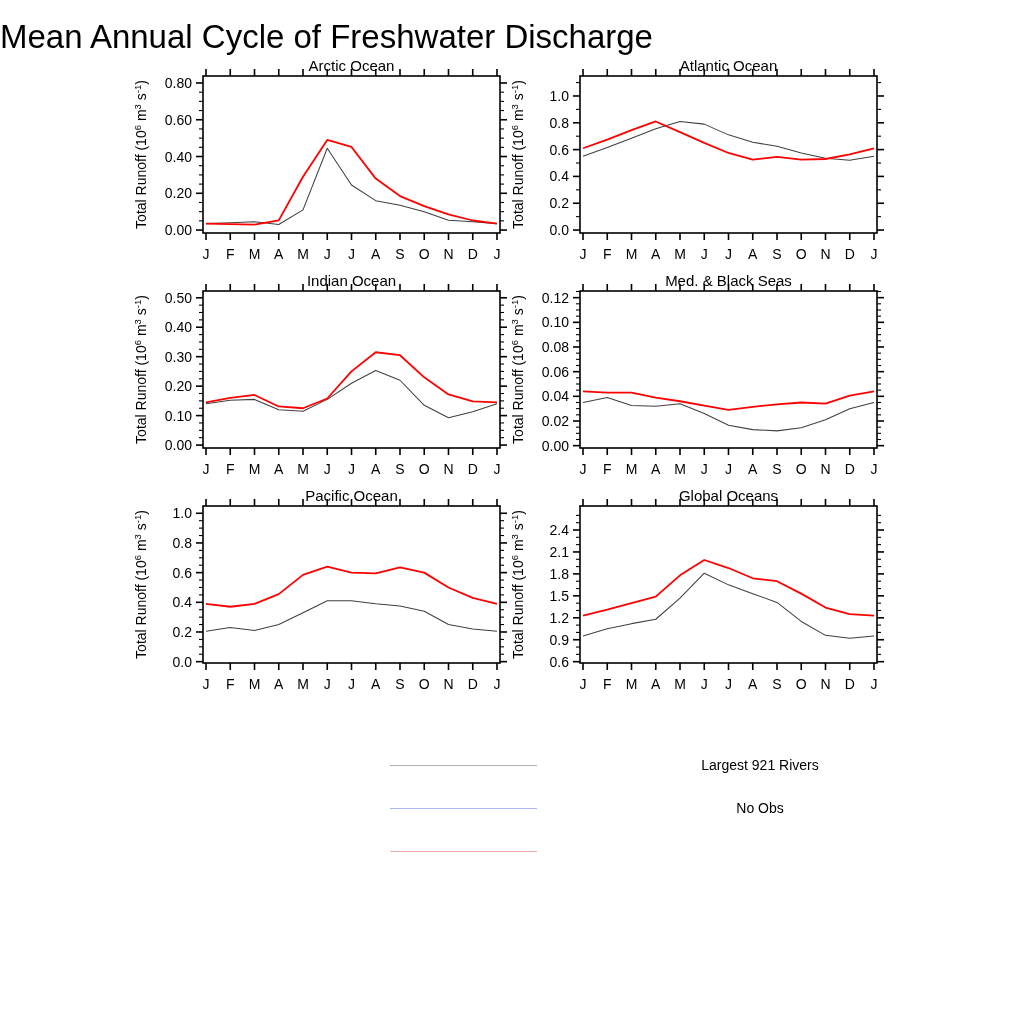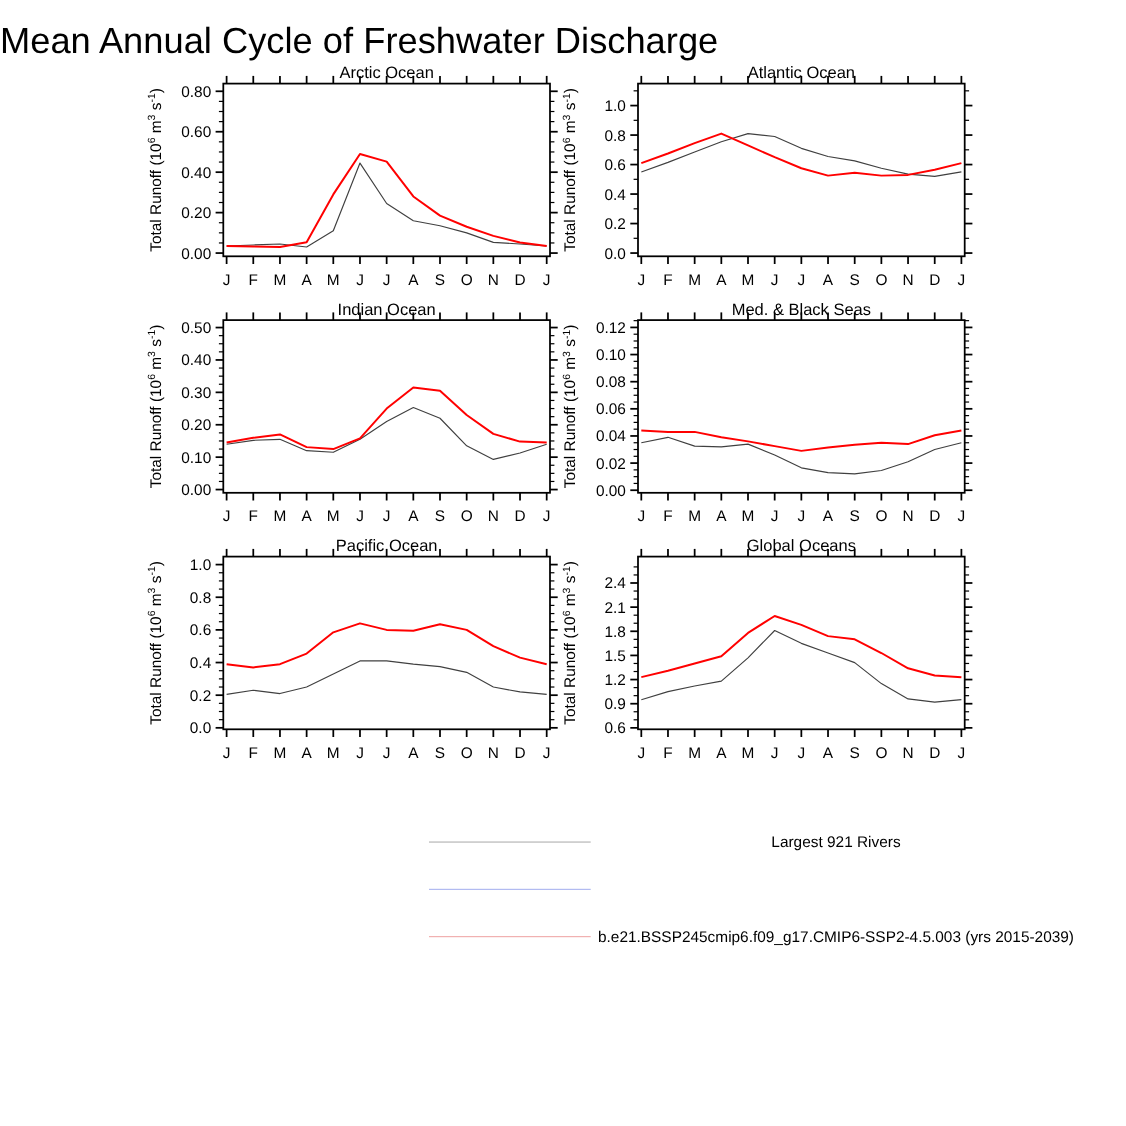--- a/index.html
+++ b/index.html
@@ -613,16 +613,16 @@
         <polyline points="583.0068582625735,636.0773532152842 607.2557152188112,628.7614165890028 631.504572175049,623.6402609506058 655.7534291312868,619.250698974837 680.0022860875245,598.0344827586207 704.2511430437622,573.1602982292637 728.5,584.8657968313141 752.7488569562378,593.6449207828518 776.9977139124755,602.4240447343896 801.2465708687132,621.4454799627214 825.495427824951,635.3457595526561 849.7442847811888,638.2721342031687 873.9931417374264,636.0773532152842" fill="none" stroke="#404040" stroke-width="1.05" stroke-linejoin="round"></polyline>
         <polyline points="583.0068582625735,615.5927306616961 607.2557152188112,609.739981360671 631.504572175049,603.1556383970177 655.7534291312868,596.5712954333644 680.0022860875245,575.3550792171482 704.2511430437622,559.9916123019572 728.5,568.0391425908667 752.7488569562378,578.2814538676607 776.9977139124755,581.2078285181734 801.2465708687132,593.6449207828518 825.495427824951,607.5452003727866 849.7442847811888,614.1295433364398 873.9931417374264,615.5927306616961" fill="none" stroke="#ff0000" stroke-width="1.8" stroke-linejoin="round"></polyline>
         <rect x="580" y="506" width="297" height="157" fill="none" stroke="#000" stroke-width="1.6"></rect>
       </g>
     </svg>
 
   <div class="legend">
     <span class="legend-line ll-1" style="border-top-color: rgb(176, 176, 176);"></span>
     <span class="legend-label lt-1">Largest 921 Rivers</span>
     <span class="legend-line ll-2" style="border-top-color: rgb(170, 180, 240);"></span>
+    <span class="legend-label lt-2">No Obs</span>
     <span class="legend-line ll-3" style="border-top-color: rgb(240, 169, 169);"></span>
-    <span class="legend-label lt-3">b.e21.BSSP245cmip6.f09_g17.CMIP6-SSP2-4.5.003 (yrs 2015-2039)</span>
   </div>
 </div>
 
 </body></html>

